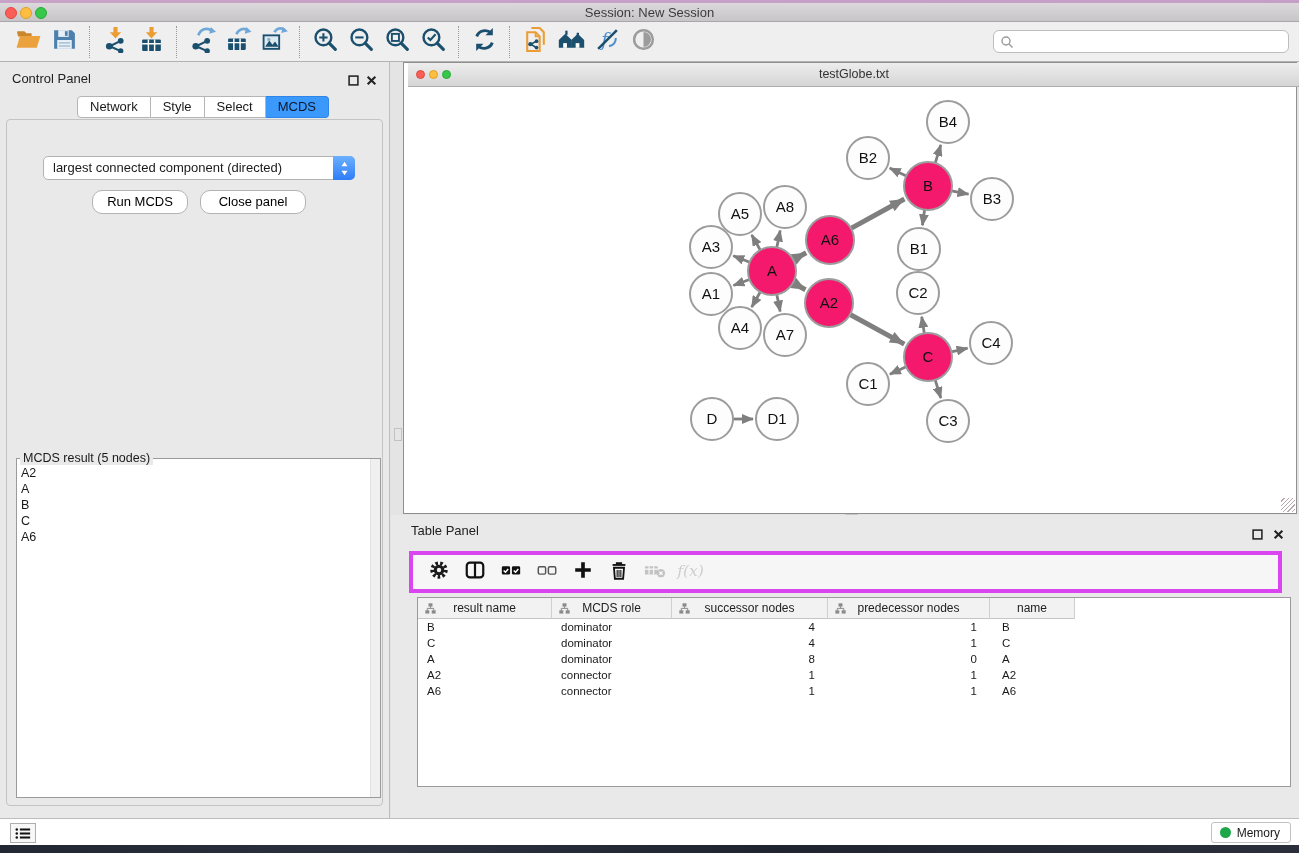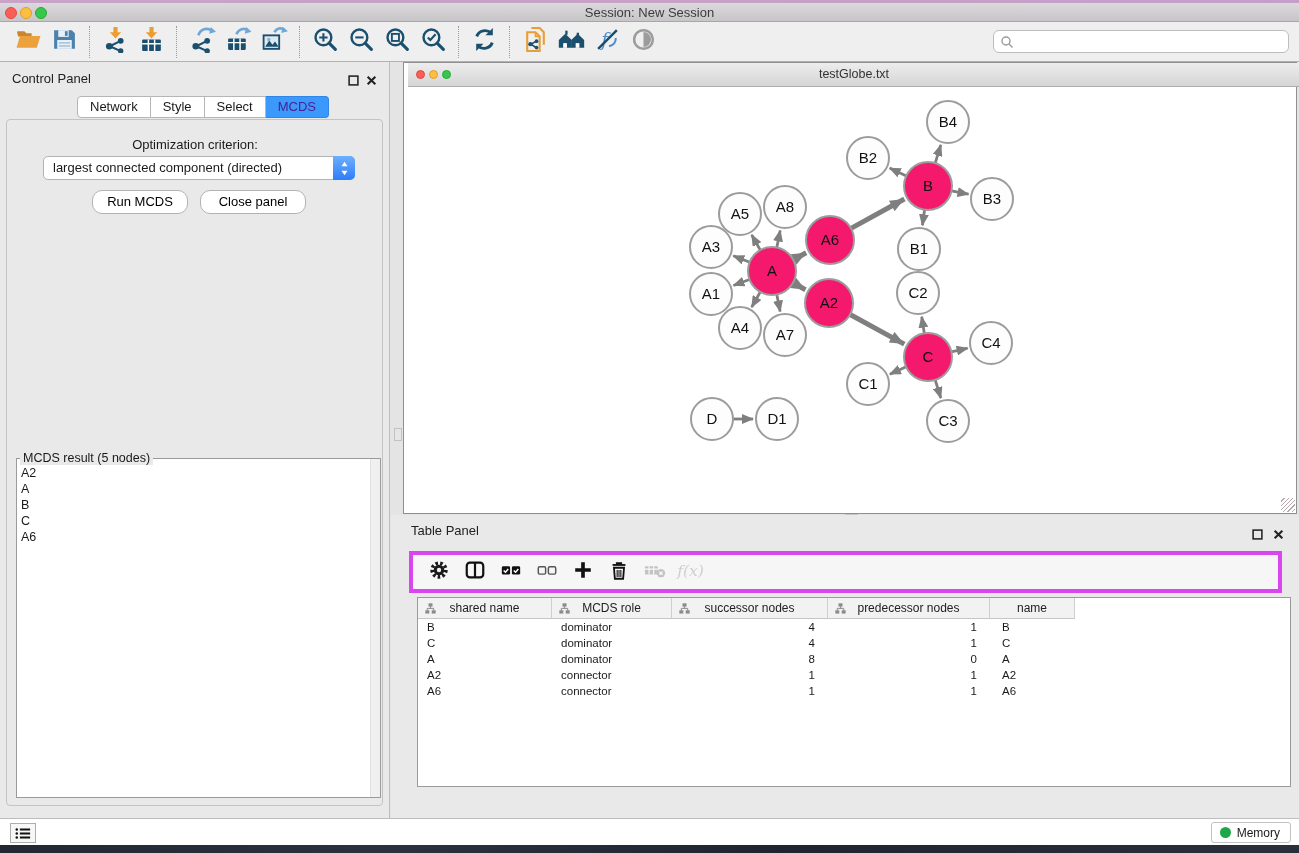--- a/index.html
+++ b/index.html
@@ -29,21 +29,21 @@
   
   .control-panel { position:absolute; left:0; top:62px; width:390px; height:756px; background:#e9e9e9;
     border-right:1px solid #bdbdbd; }
   .panel-header { position:absolute; left:12px; top:9px; font-size:13px; color:#222; }
   .win-mini { position:absolute; top:10px; width:11px; height:11px; }
   .cp-tabs { position:absolute; left:77px; top:34px; display:flex; }
   .seg-tab { height:22px; line-height:20px; padding:0 12px; font-size:13px; background:#fff;
     border:1px solid #b5b5b5; border-left:none; color:#1a1a1a; cursor:default; }
   .seg-tab:first-child { border-left:1px solid #b5b5b5; border-radius:4px 0 0 4px; }
   .seg-tab:last-child { border-radius:0 4px 4px 0; }
-  .seg-tab.active { background:#3b99fc; border-color:#2f85e8; color:#4c1d95; }
+  .seg-tab.active { background:#3b99fc; border-color:#2f85e8; color:#0f172a; }
   .cp-content-border { position:absolute; left:6px; top:57px; width:377px; height:687px;
     border:1px solid #c3c3c3; border-radius:4px; }
   .opt-label { position:absolute; left:0; top:75px; width:390px; text-align:center; font-size:13px; }
   .dropdown { position:absolute; left:43px; top:94px; width:312px; height:24px; background:#fff;
     border:1px solid #b3b3b3; border-radius:5px; font-size:13px; line-height:22px; padding-left:9px; cursor:default; }
   .dropdown .cap { position:absolute; right:-1px; top:-1px; width:22px; height:24px; border-radius:0 5px 5px 0;
     background:linear-gradient(#6cb0fd,#2f7df8); display:flex; align-items:center; justify-content:center; }
   .cp-btn { position:absolute; height:24px; background:#fff; border:1px solid #b3b3b3; border-radius:10px;
     font-size:13px; text-align:center; line-height:22px; cursor:default; }
   .mcds-fieldset { position:absolute; left:16px; top:396px; width:365px; height:340px;
@@ -274,21 +274,20 @@
   <span class="win-mini" style="right:12px;"><svg viewBox="0 0 10 10">
         <path d="M1.5 1.5l7 7M8.5 1.5l-7 7" stroke="#222" stroke-width="1.9"></path>
       </svg></span>
   <div class="cp-tabs" id="cp-tabs">
       <div class="seg-tab">Network</div>
       <div class="seg-tab">Style</div>
       <div class="seg-tab">Select</div>
       <div class="seg-tab active">MCDS</div>
     </div>
   <div class="cp-content-border"></div>
-  <div class="opt-label">Optimization criterion:</div>
   <div class="dropdown">
     <span>largest connected component (directed)</span>
     <span class="cap">
         <svg viewBox="0 0 10 18" width="9" height="15">
           <path d="M5 1 8.6 6.4H1.4z" fill="#fff"></path>
           <path d="M5 17 1.4 11.6h7.2z" fill="#fff"></path>
         </svg>
       </span>
   </div>
   <button class="cp-btn" style="left:92px; top:128px; width:96px;">Run MCDS</button>
@@ -452,21 +451,21 @@
     </div>
   <div class="data-table">
     <div class="dt-header" id="dt-header">
         <div class="dt-hcell" style="width: 134px;">
           <span class="hicon"><svg viewBox="0 0 10 10" width="11" height="11">
               <rect x="3.2" y="0.3" width="3.6" height="3" fill="#8a8a8a"></rect>
               <rect x="0.3" y="6.6" width="3.6" height="3" fill="#8a8a8a"></rect>
               <rect x="6.1" y="6.6" width="3.6" height="3" fill="#8a8a8a"></rect>
               <path d="M5 3.3v1.6M2.1 6.6V4.9h5.8v1.7" stroke="#8a8a8a" stroke-width="0.9" fill="none"></path>
             </svg></span>
-          <span>shared name</span>
+          <span>result name</span>
         </div>
         <div class="dt-hcell" style="width: 120px;">
           <span class="hicon"><svg viewBox="0 0 10 10" width="11" height="11">
               <rect x="3.2" y="0.3" width="3.6" height="3" fill="#8a8a8a"></rect>
               <rect x="0.3" y="6.6" width="3.6" height="3" fill="#8a8a8a"></rect>
               <rect x="6.1" y="6.6" width="3.6" height="3" fill="#8a8a8a"></rect>
               <path d="M5 3.3v1.6M2.1 6.6V4.9h5.8v1.7" stroke="#8a8a8a" stroke-width="0.9" fill="none"></path>
             </svg></span>
           <span>MCDS role</span>
         </div>

